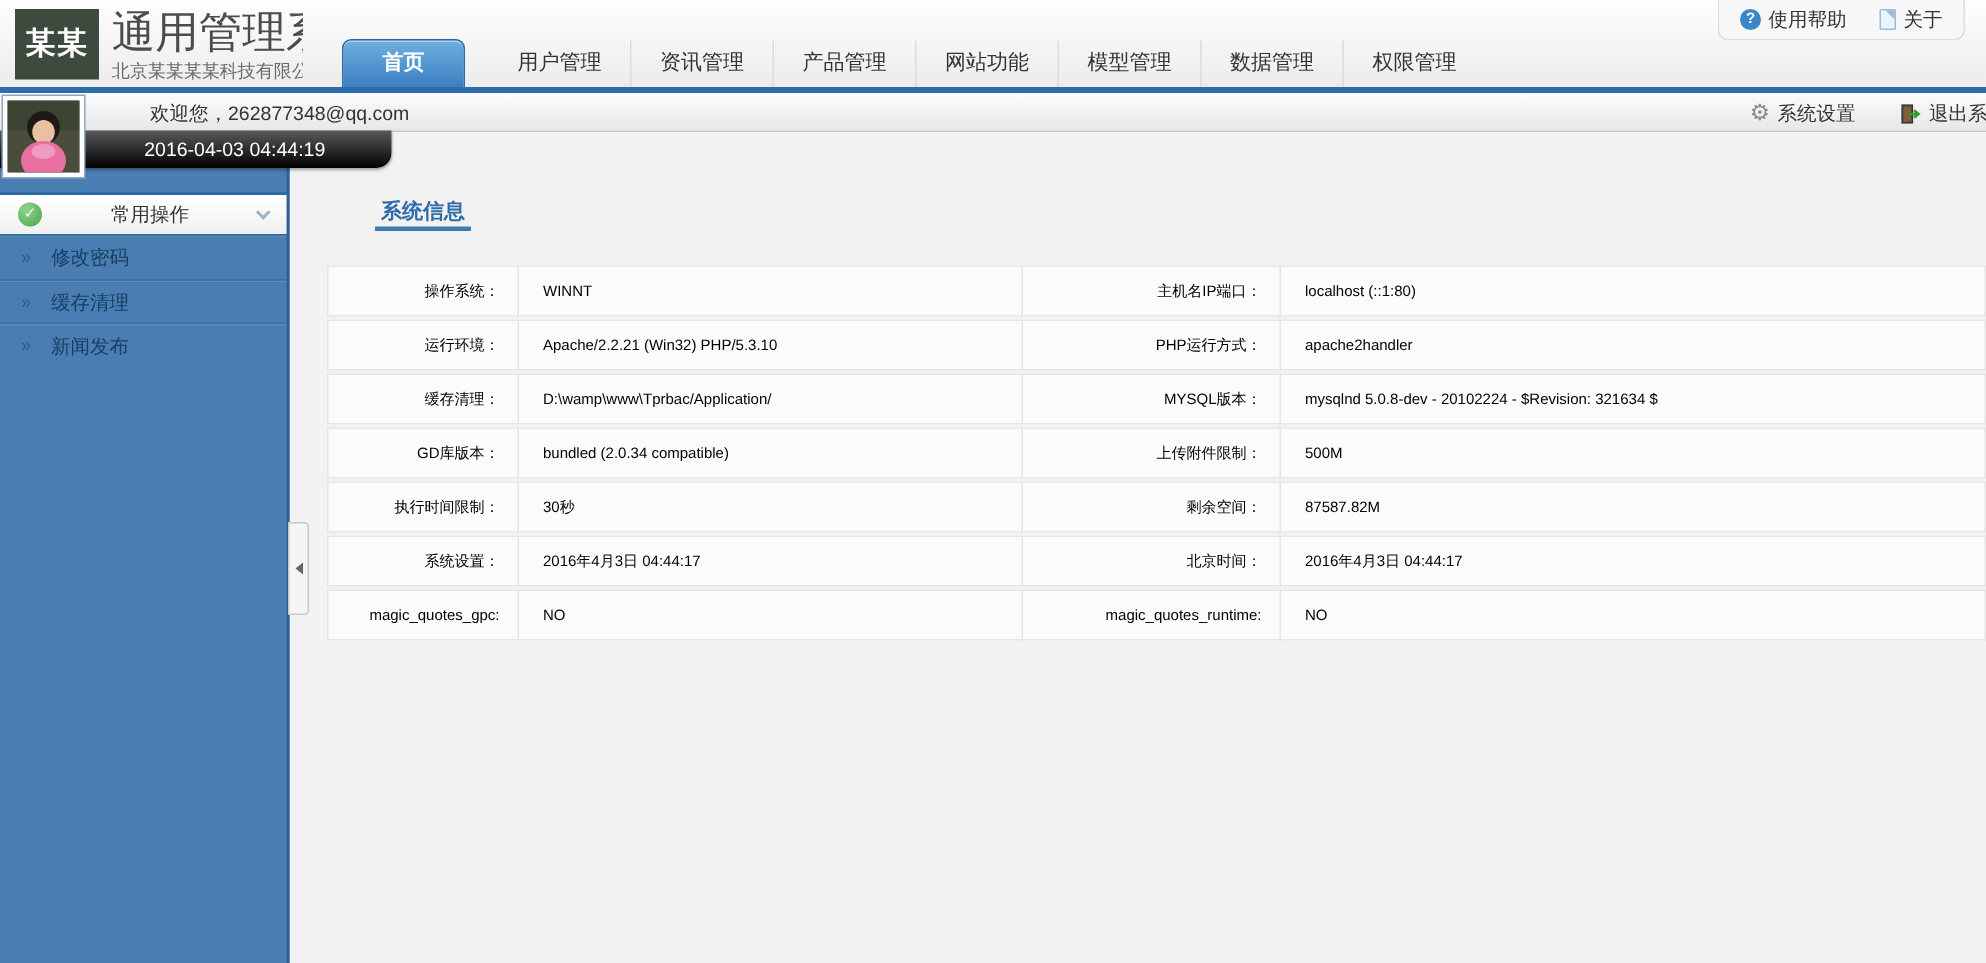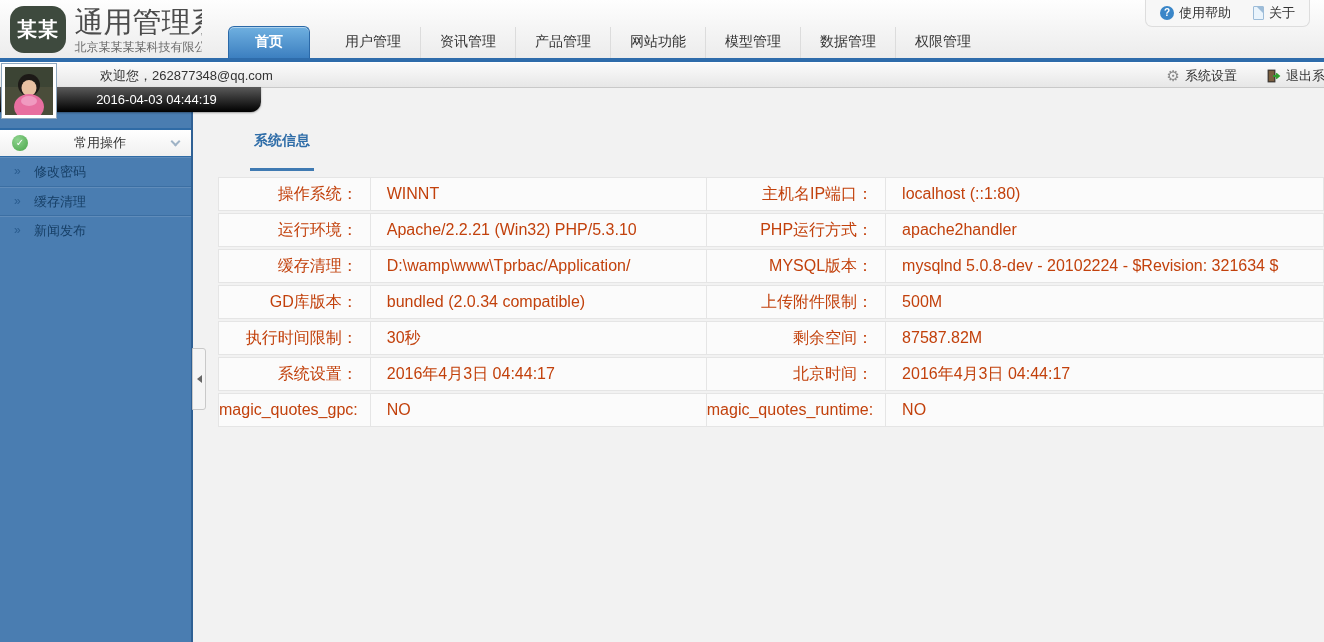--- a/index.html
+++ b/index.html
@@ -6,21 +6,21 @@
   body { font-family:"Liberation Sans","DejaVu Sans",sans-serif; }
   .screen { position:relative; width:1324px; height:642px; overflow:hidden; background:#f2f2f2; }
 
   
   .top-header { position:absolute; left:0; top:0; width:100%; height:58px;
     background:linear-gradient(#fefefe,#ececec); }
   .blue-line { position:absolute; left:0; top:58px; width:100%; height:4px; background:#2e6cab; }
 
   .brand { position:absolute; left:10px; top:6px; width:192px; height:52px; overflow:hidden; white-space:nowrap; }
   .logo-box { display:inline-block; vertical-align:top; width:56px; height:47px; background:#3e4a3e;
-    color:#fff; font-size:20px; font-weight:bold; text-align:center; line-height:47px; letter-spacing:1px;border-radius:14px; }
+    color:#fff; font-size:20px; font-weight:bold; text-align:center; line-height:47px; letter-spacing:1px; }
   .brand-text { display:inline-block; vertical-align:top; margin-left:4px; }
   .brand-title { font-size:29px; color:#4c4c4c; line-height:32px; }
   .brand-sub { font-size:12px; color:#6b6b6b; margin-top:1px; }
 
   .tabs { position:absolute; left:228px; bottom:0; display:flex; align-items:flex-end; }
   .tab { font-size:14px; color:#333; padding:6px 19px 7px; border-right:1px solid #dcdcdc; cursor:pointer; }
   .tab:last-child { border-right:none; }
   .tab.active { background:linear-gradient(#6fb0e0,#3c7fc0); color:#fff; border:1px solid #2b69a8; border-bottom:none;
     border-radius:6px 6px 0 0; padding:6px 26px 7px; margin-right:16px; font-weight:bold;
     box-shadow:inset 0 1px 0 rgba(255,255,255,.45); }
@@ -79,24 +79,24 @@
   
   .collapse { position:absolute; left:192px; top:348px; width:14px; height:62px; z-index:7;
     background:#f5f5f5; border:1px solid #c9c9c9; border-radius:0 3px 3px 0;
     display:flex; align-items:center; justify-content:center; cursor:pointer; }
   .collapse-tri { width:0; height:0; border-top:4px solid transparent; border-bottom:4px solid transparent;
     border-right:5px solid #666; }
 
   
   .content { position:absolute; left:195px; top:113px; width:1129px; height:529px; background:#f2f2f2; }
   .page-tab { position:absolute; left:55px; top:19px; font-size:14px; font-weight:bold; color:#2f6da8;
-    padding:0 4px 18px; border-bottom:3px solid #3f7ab2; cursor:pointer; }
+    padding:0 4px 1px; border-bottom:3px solid #3f7ab2; cursor:pointer; }
 
   table.info { position:absolute; left:23px; top:62px; width:1106px;
-    border-collapse:separate; border-spacing:0 2px; font-size:16px; color:#c2410c; }
+    border-collapse:separate; border-spacing:0 2px; font-size:10px; color:#000000; }
   table.info td { height:34px; background:#fbfbfb; border:1px solid #e5e5e5; }
   table.info td + td { border-left:none; }
   td.lbl { width:128px; text-align:right; padding-right:12px; background:#f6f6f6; }
   td.lbl2 { width:172px; text-align:right; padding-right:12px; background:#f6f6f6; }
   td.val { padding-left:16px; }
   td.v1 { width:336px; }
 </style>
 </head>
 <body>
 

